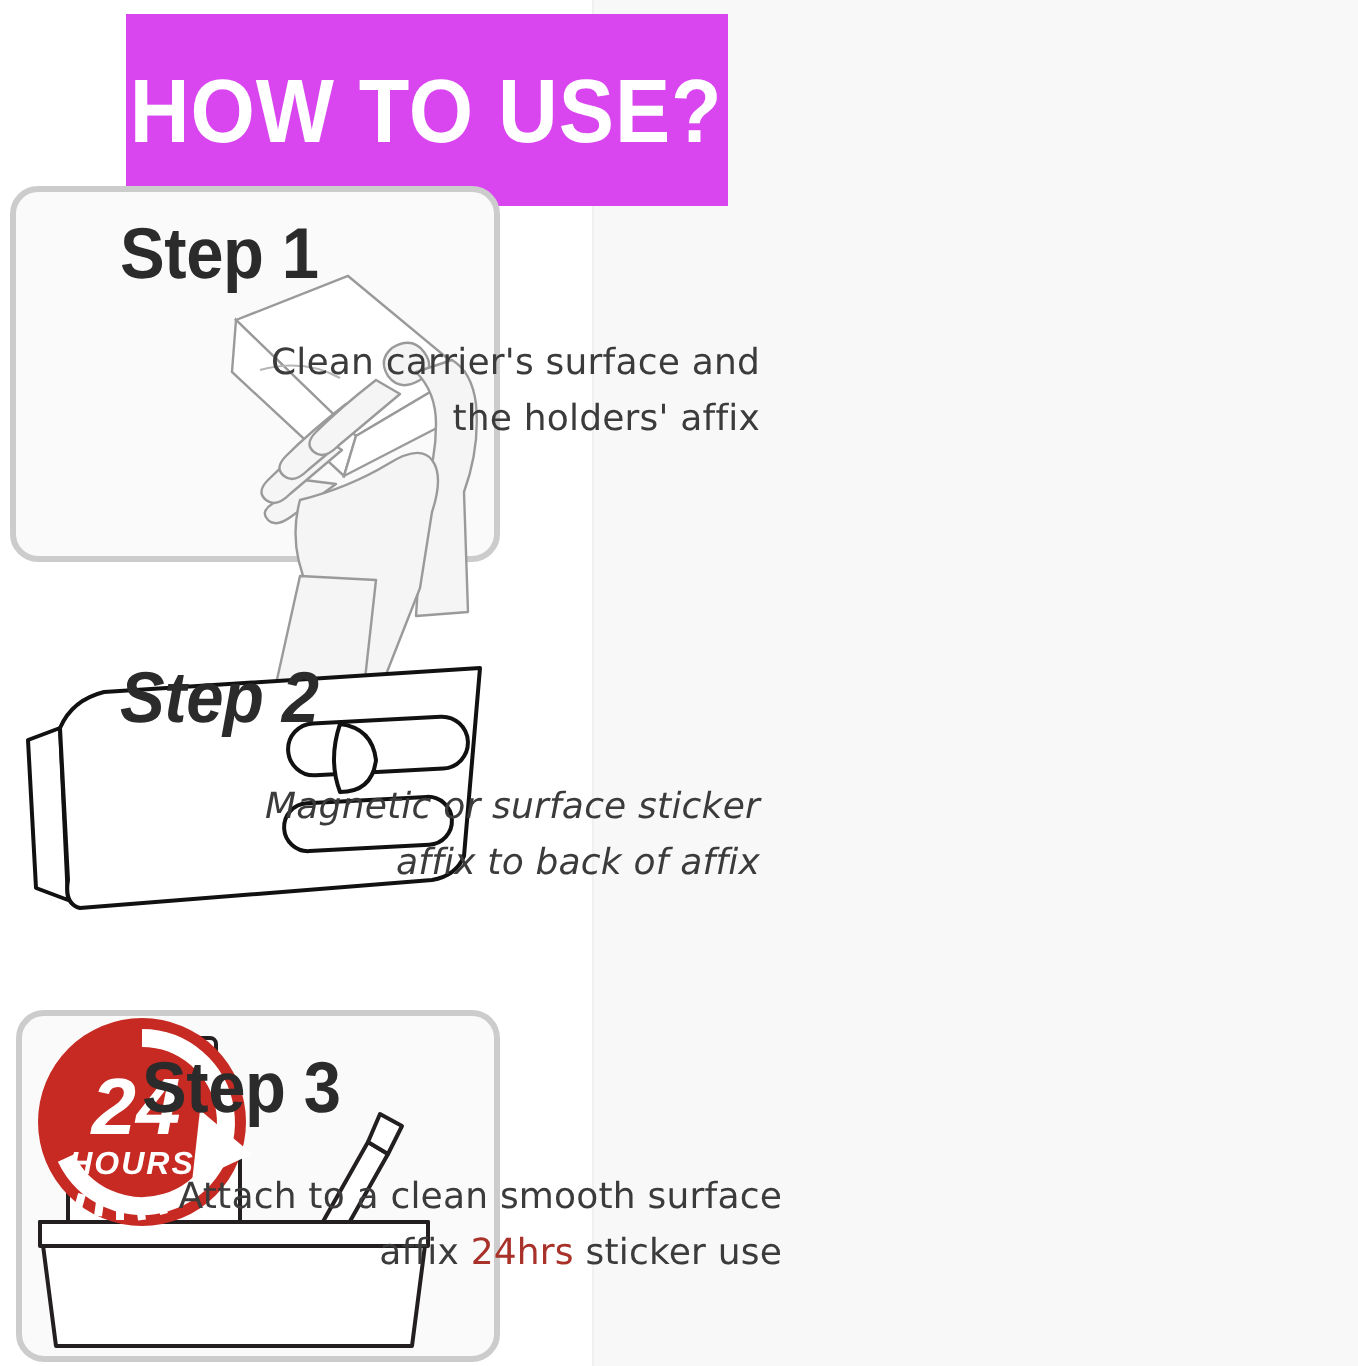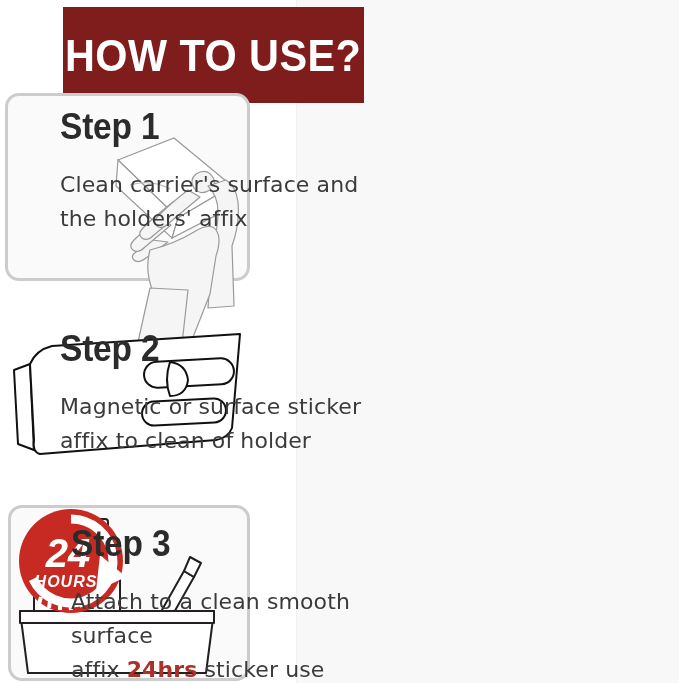--- a/index.html
+++ b/index.html
@@ -22,61 +22,62 @@
     background:#f0f0f0;
   }
   .right-col{
     position:absolute;left:297px;top:0;width:382px;height:683px;
     background:#f8f8f8;
   }
 
   
   .banner{
     position:absolute;left:63px;top:7px;width:301px;height:96px;
-    background:#7f1d1d;
+    background:#d946ef;
     display:flex;align-items:center;justify-content:center;
   }
   .banner-text{
     color:#ffffff;
     font-family:"Liberation Sans Narrow","Liberation Sans",sans-serif;
     font-weight:bold;
     font-size:45px;
     line-height:1;
     letter-spacing:0.5px;
     transform:scaleX(0.92);
     white-space:nowrap;
   }
 
   
   .step{position:absolute;left:60px;width:320px;}
   .step-1{top:108px;}
-  .step-2{top:330px;}
+  .step-2{top:330px;font-style:italic;}
   .step-3{top:525px;margin-left:11px;}
   .step-title{
     font-family:"Liberation Sans Narrow","Liberation Sans",sans-serif;
     font-weight:bold;
     font-size:36px;
     color:#2b2b2b;
     line-height:1.05;
     letter-spacing:-0.2px;
     transform:scaleX(0.93);
     transform-origin:left center;
     margin:0 0 22px 0;
     white-space:nowrap;
   }
   .step-body{
     font-family:"DejaVu Sans","Liberation Sans",sans-serif;
-    font-size:22px;
+    font-size:18px;
     color:#3b3b3b;
     line-height:1.55;
     font-weight:400;
     letter-spacing:0.1px;
     max-width:330px;
-  }
-  .step-body .hl{color:#a8322a;font-weight:bold;}
+    text-align:right;
+  }
+  .step-body .hl{color:#a8322a;font-weight:normal;}
 
   
   .panel{
     position:absolute;
     border:3px solid #cccccc;
     border-radius:14px;
     background:#fafafa;
     box-sizing:border-box;
   }
   .panel-1{left:5px;top:93px;width:245px;height:188px;}
@@ -223,21 +224,21 @@
     <div class="step-body">
       <span>Clean carrier's surface and</span><br>
       <span>the holders' affix</span>
     </div>
   </div>
 
   <div class="step step-2">
     <div class="step-title">Step 2</div>
     <div class="step-body">
       <span>Magnetic or surface sticker</span><br>
-      <span>affix to clean of holder</span>
+      <span>affix to back of affix</span>
     </div>
   </div>
 
   <div class="step step-3">
     <div class="step-title">Step 3</div>
     <div class="step-body">
       <span>Attach to a clean smooth surface</span><br>
       <span>affix </span><span class="hl">24hrs</span><span> sticker use</span>
     </div>
   </div>

